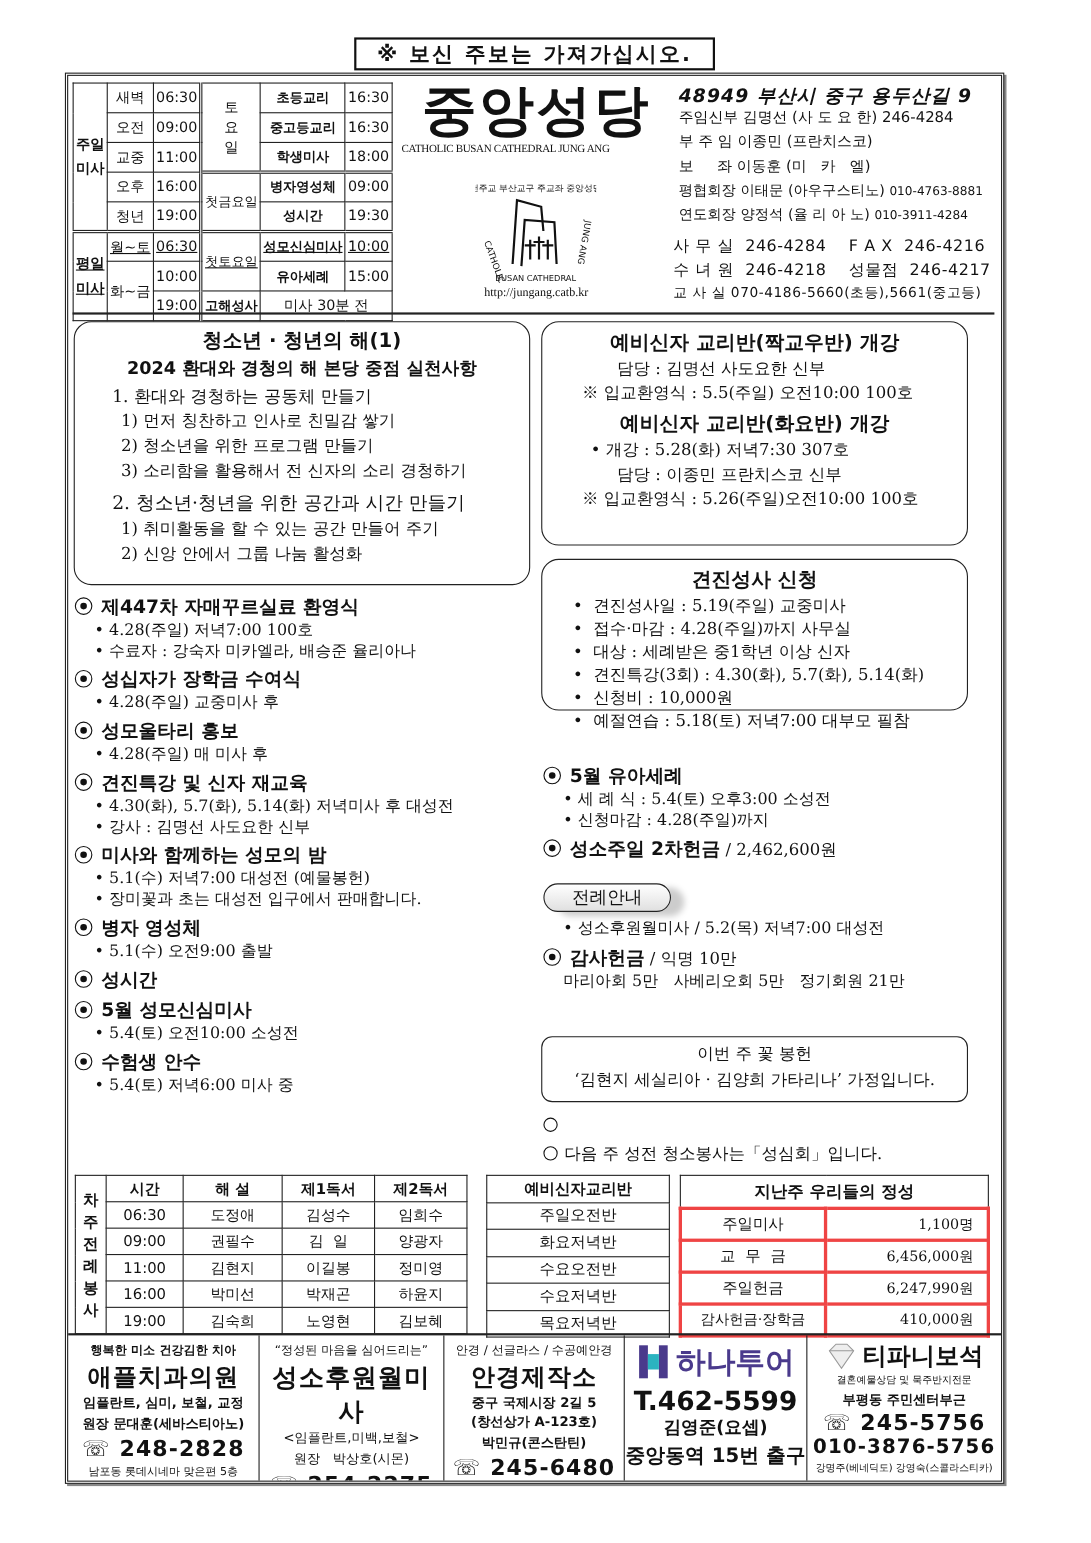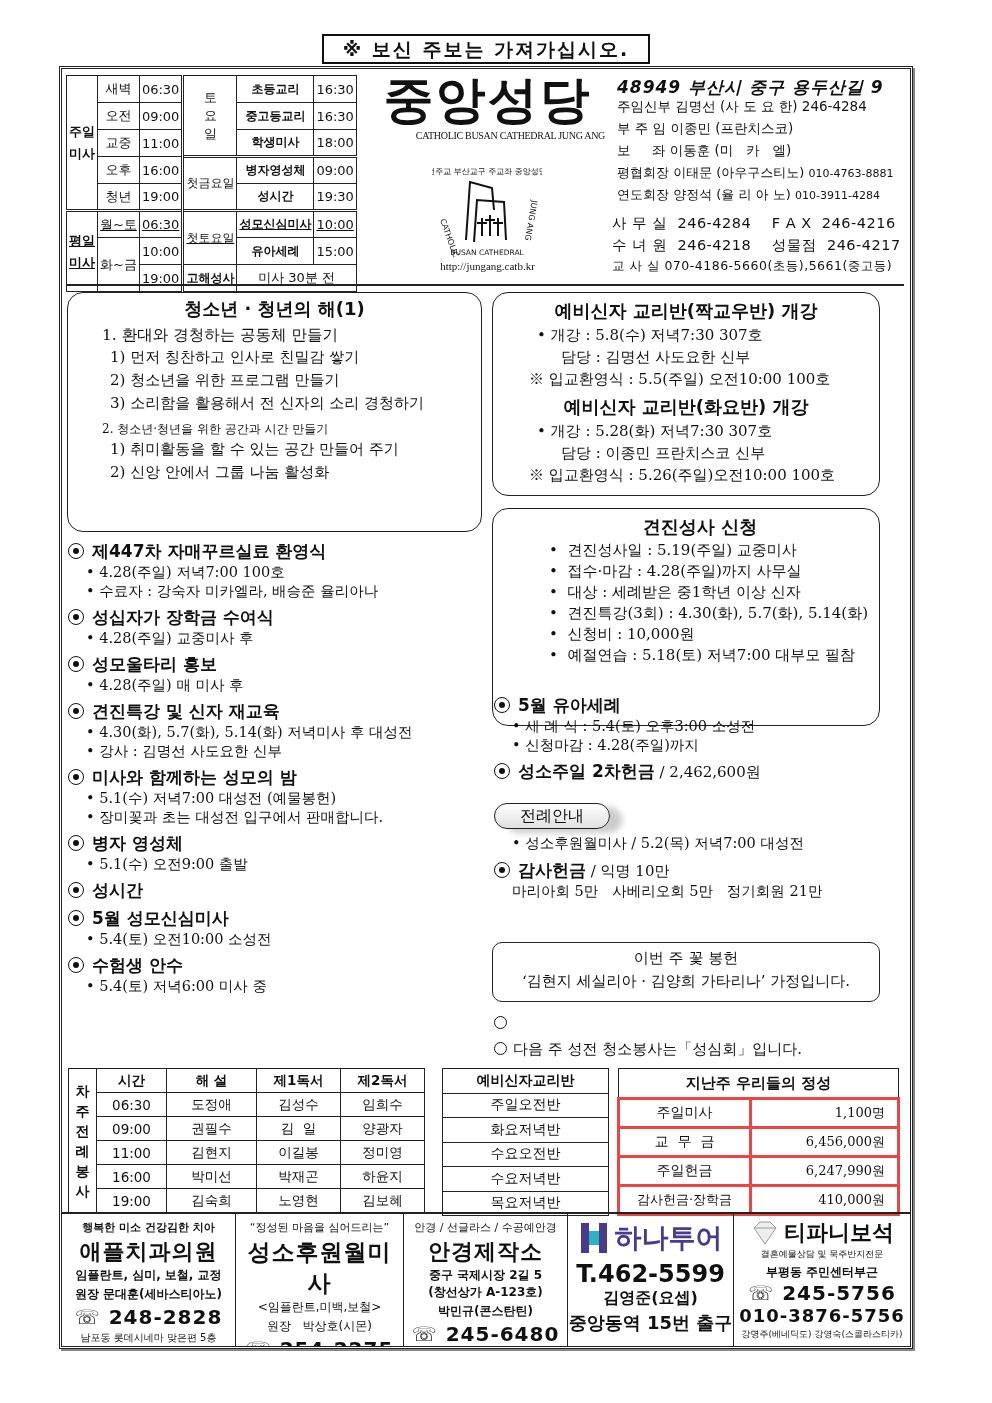--- a/index.html
+++ b/index.html
@@ -17,35 +17,35 @@
   
   table { border-collapse: collapse; }
   #mass { left: 66px; top: 75px; width: 290px; font-size: 13px; }
   #mass td { border: 1px solid #222; height: 27px; text-align: center; padding: 0 2px; white-space: nowrap; }
   #mass td.hdr { font-weight: bold; font-size: 13px; line-height: 22px; }
   #mass td.b { font-weight: bold; font-size: 12px; }
   #mass tr.sep td { border-top: 3px double #222; text-decoration: underline; }
 
   
   #title { left: 370px; top: 72px; width: 235px; text-align: center; font-size: 50px; font-weight: bold; letter-spacing: 2px; line-height: 56px; }
-  #subtitle { left: 365px; top: 130px; width: 240px; text-align: right; font-size: 10px; letter-spacing: -0.3px; font-family: "Liberation Serif", serif; }
+  #subtitle { left: 365px; top: 130px; width: 240px; text-align: left; font-size: 10px; letter-spacing: -0.3px; font-family: "Liberation Serif", serif; }
   #logo { left: 432px; top: 160px; width: 110px; height: 98px; }
   #url { left: 400px; top: 260px; width: 175px; text-align: center; font-size: 11px; font-family: "Liberation Serif", serif; }
 
   
   #addr { left: 617px; top: 76px; font-size: 17px; font-weight: bold; letter-spacing: 1px; font-style: italic; }
   .staff { left: 617px; font-size: 13.5px; white-space: nowrap; }
   .contact { left: 612px; font-size: 14.5px; white-space: nowrap; letter-spacing: 0.5px; }
   #hdr-line { left: 66px; top: 284px; width: 838px; height: 0; border-top: 2px solid #222; }
 
   
   .rbox { border: 1.5px solid #222; border-radius: 16px; }
   #youthbox { left: 67px; top: 292px; width: 415px; height: 240px; }
   #catechbox { left: 492px; top: 292px; width: 388px; height: 204px; }
-  #confbox { left: 492px; top: 508px; width: 388px; height: 218px; padding-left: 28px; }
+  #confbox { left: 492px; top: 508px; width: 388px; height: 138px; }
   #flowerbox { left: 492px; top: 942px; width: 388px; height: 60px; border-radius: 10px; }
 
   .ctr { text-align: center; }
   .lbl18 { font-size: 18px; font-weight: bold; }
   .line15 { font-size: 15px; white-space: nowrap; }
 
   
   .ann-h { font-size: 17px; font-weight: bold; white-space: nowrap; }
   .ann-h .dot { display: inline-block; width: 16px; height: 16px; border: 1.5px solid #111; border-radius: 50%; position: relative; vertical-align: -2px; margin-right: 8px; }
   .ann-h .dot::after { content: ""; position: absolute; left: 3.5px; top: 3.5px; width: 6px; height: 6px; background: #111; border-radius: 50%; }
@@ -168,32 +168,32 @@
 <div class="abs staff" style="top:142px"><span style="white-space:pre">보     좌</span> <span style="white-space:pre">이동훈 (미   카   엘)</span></div>
 <div class="abs staff" style="top:164px;font-size:13px"><span>평협회장</span> <span>이태문 (아우구스티노)</span> <span style="font-size:11px">010-4763-8881</span></div>
 <div class="abs staff" style="top:186px;font-size:13px"><span>연도회장</span> <span>양정석 (율 리 아 노)</span> <span style="font-size:11px">010-3911-4284</span></div>
 <div class="abs contact" style="top:214px;white-space:pre">사 무 실  246-4284    F A X  246-4216</div>
 <div class="abs contact" style="top:236px;white-space:pre">수 녀 원  246-4218    성물점  246-4217</div>
 <div class="abs contact" style="top:258px;font-size:12.5px">교 사 실  070-4186-5660(초등),5661(중고등)</div>
 <div id="hdr-line" class="abs"></div>
 
 <div id="youthbox" class="abs rbox">
   <div class="ctr lbl18" style="margin-top:4px">청소년 · 청년의 해(1)</div>
+  <div class="ctr bold" style="font-size:16px;margin-top:4px">2024 환대와 경청의 해 본당 중점 실천사항</div>
   <div class="serif line15" style="margin:4px 0 0 34px;font-size:15.5px">1. 환대와 경청하는 공동체 만들기</div>
   <div class="serif line15" style="margin:2px 0 0 42px">1) 먼저 칭찬하고 인사로 친밀감 쌓기</div>
   <div class="serif line15" style="margin:4px 0 0 42px">2) 청소년을 위한 프로그램 만들기</div>
   <div class="serif line15" style="margin:4px 0 0 42px">3) 소리함을 활용해서 전 신자의 소리 경청하기</div>
-  <div class="serif line15" style="margin:8px 0 0 34px;font-size:12px">2. 청소년·청년을 위한 공간과 시간 만들기</div>
+  <div class="serif line15" style="margin:8px 0 0 34px;font-size:17px">2. 청소년·청년을 위한 공간과 시간 만들기</div>
   <div class="serif line15" style="margin:2px 0 0 42px">1) 취미활동을 할 수 있는 공간 만들어 주기</div>
   <div class="serif line15" style="margin:4px 0 0 42px">2) 신앙 안에서 그룹 나눔 활성화</div>
 </div>
 
 <div id="catechbox" class="abs rbox">
   <div class="ctr lbl18" style="margin-top:6px">예비신자 교리반(짝교우반) 개강</div>
-  <div class="serif line15" style="margin:3px 0 0 44px">•  개강 : 5.8(수) 저녁7:30   307호</div>
   <div class="serif line15" style="margin:3px 0 0 68px">담당 : 김명선 사도요한 신부</div>
   <div class="serif line15" style="margin:3px 0 0 36px">※ 입교환영식 : 5.5(주일) 오전10:00   100호</div>
   <div class="ctr lbl18" style="margin-top:6px">예비신자 교리반(화요반) 개강</div>
   <div class="serif line15" style="margin:3px 0 0 44px">•  개강 : 5.28(화) 저녁7:30  307호</div>
   <div class="serif line15" style="margin:3px 0 0 68px">담당 : 이종민 프란치스코 신부</div>
   <div class="serif line15" style="margin:3px 0 0 36px">※ 입교환영식 : 5.26(주일)오전10:00  100호</div>
 </div>
 
 <div id="confbox" class="abs rbox">
   <div class="ctr lbl18" style="margin-top:6px">견진성사 신청</div>

